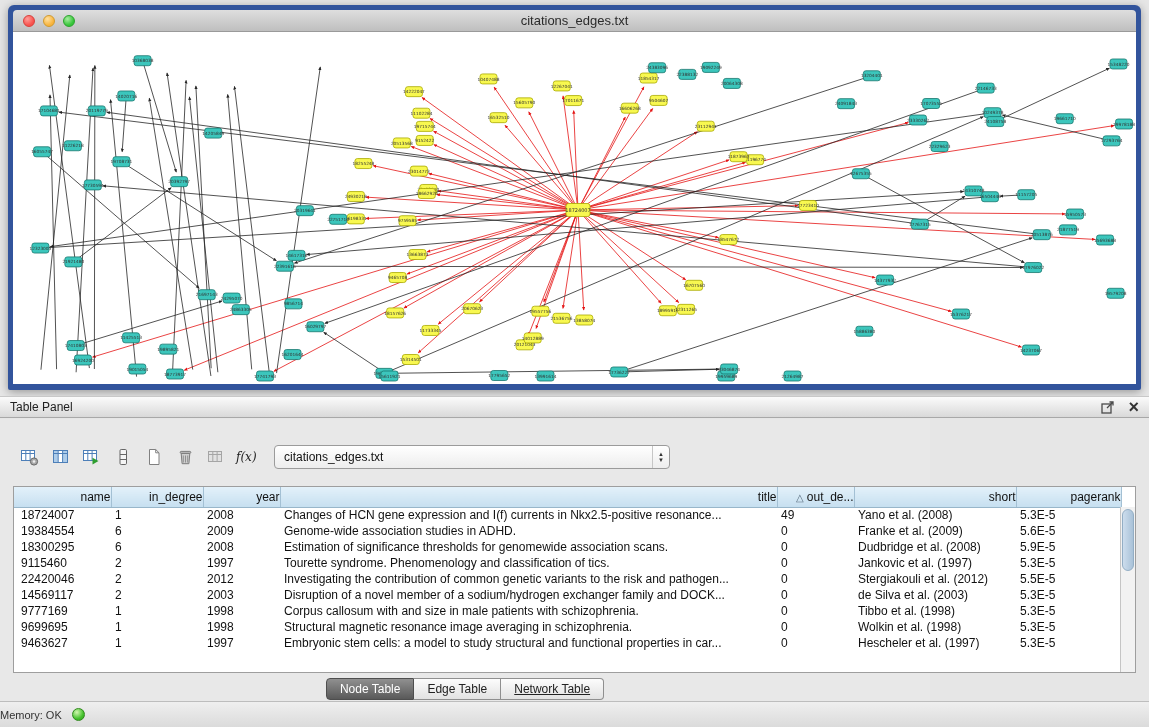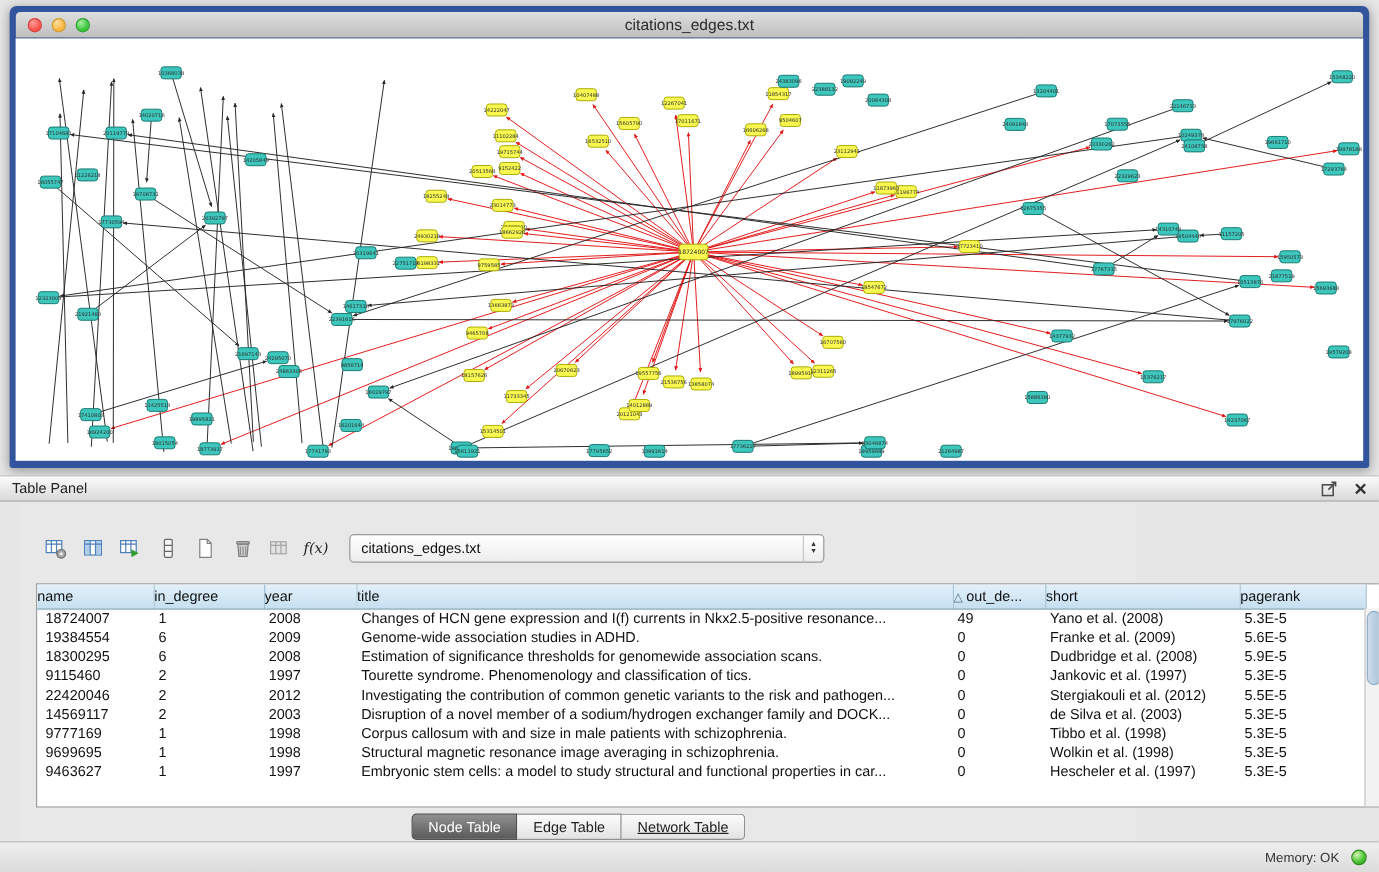--- a/index.html
+++ b/index.html
@@ -22,55 +22,55 @@
 
   
   .tp-header{position:absolute;left:0;top:396px;width:1149px;height:22px;
              background:linear-gradient(#fbfbfb,#d9d9d9);border-top:1px solid #c8c8c8;border-bottom:1px solid #a8a8a8;
              display:flex;align-items:center;padding:0 10px;}
   .tp-title{font-size:12px;color:#222;}
   .tp-actions{margin-left:auto;display:flex;align-items:center;gap:12px;}
   .close-x{font-size:18px;font-weight:bold;color:#333;line-height:14px;}
 
   
-  .tp-body{position:absolute;left:17px;top:419px;width:930px;height:282px;background:#e8e8e8;}
+  .tp-body{position:absolute;left:0;top:419px;width:930px;height:282px;background:#e8e8e8;}
   .toolbar{display:flex;align-items:center;margin:24px 0 0 14px;height:28px;}
   #tbuttons{display:flex;align-items:center;}
   .tbtn{width:31px;height:26px;display:flex;align-items:center;justify-content:center;background:transparent;border:none;}
   .combo{margin-left:12px;width:396px;height:24px;border:1px solid #9b9b9b;border-radius:4px;
          background:linear-gradient(#ffffff,#ededed);display:flex;align-items:center;overflow:hidden;}
   .combo-text{font-size:12px;color:#111;padding-left:9px;flex:1;}
   .combo-arrows{width:17px;height:100%;border-left:1px solid #c6c6c6;display:flex;flex-direction:column;
                 align-items:center;justify-content:center;font-size:6px;color:#333;line-height:6px;}
 
   
   .table-wrap{position:absolute;left:13px;top:67px;width:1123px;height:187px;background:#fff;border:1px solid #9e9e9e;overflow:hidden;}
   table{border-collapse:collapse;table-layout:fixed;width:1107px;}
   th{height:20px;font-size:12px;font-weight:normal;color:#111;background:linear-gradient(#e3f1fa,#c6dff0);
-     border-right:1px solid #a3c0d4;border-bottom:1px solid #98b6ca;text-align:left;overflow:hidden;white-space:nowrap;}
+     border-right:1px solid #a3c0d4;border-bottom:1px solid #98b6ca;text-align:right;overflow:hidden;white-space:nowrap;}
   td{height:16px;font-size:12px;color:#111;padding:0 4px;white-space:nowrap;overflow:hidden;}
   td.col-name{padding-left:7px;}
   .col-name{width:97px}.col-in_degree{width:92px}.col-year{width:77px}.col-title{width:497px}
   .col-out_degree{width:77px}.col-short{width:162px}.col-pagerank{width:105px}
   .sort{color:#5b6f80;font-size:10px;margin-right:3px;}
   .vscroll{position:absolute;right:0;top:20px;bottom:0;width:15px;background:#f2f2f2;border-left:1px solid #c5c5c5;}
   .vthumb{position:absolute;left:1px;right:1px;top:2px;height:62px;border-radius:6px;
           background:linear-gradient(90deg,#cddded,#a9c2d8);border:1px solid #93aec5;}
 
   
   .tabs{position:absolute;left:0;top:259px;width:100%;display:flex;justify-content:center;}
   .tab{font-size:12px;color:#222;padding:3px 13px;background:linear-gradient(#fcfcfc,#e2e2e2);
        border:1px solid #8f8f8f;border-left:none;}
   .tab:first-child{border-left:1px solid #8f8f8f;border-radius:4px 0 0 4px;}
   .tab:last-child{border-radius:0 4px 4px 0;text-decoration:underline;}
   .tab.sel{background:linear-gradient(#909090,#595959);color:#fff;border-color:#4e4e4e;}
 
   
   .statusbar{position:absolute;left:0;bottom:0;width:1149px;height:26px;background:linear-gradient(#efefef,#dbdbdb);
-             border-top:1px solid #bdbdbd;display:flex;align-items:center;justify-content:flex-end;padding-right:10px;gap:10px;}
+             border-top:1px solid #bdbdbd;display:flex;align-items:center;justify-content:flex-start;padding-right:10px;gap:10px;}
   .mem{font-size:11px;color:#333;}
   .memdot{width:13px;height:13px;border-radius:50%;border:1px solid #2f8a1c;
           background:radial-gradient(circle at 35% 30%,#d2f7b0,#46c22e 60%,#2f9b1e);}
 </style>
 </head>
 <body>
 
 <div class="window">
   <div class="titlebar">
     <div class="lights">

